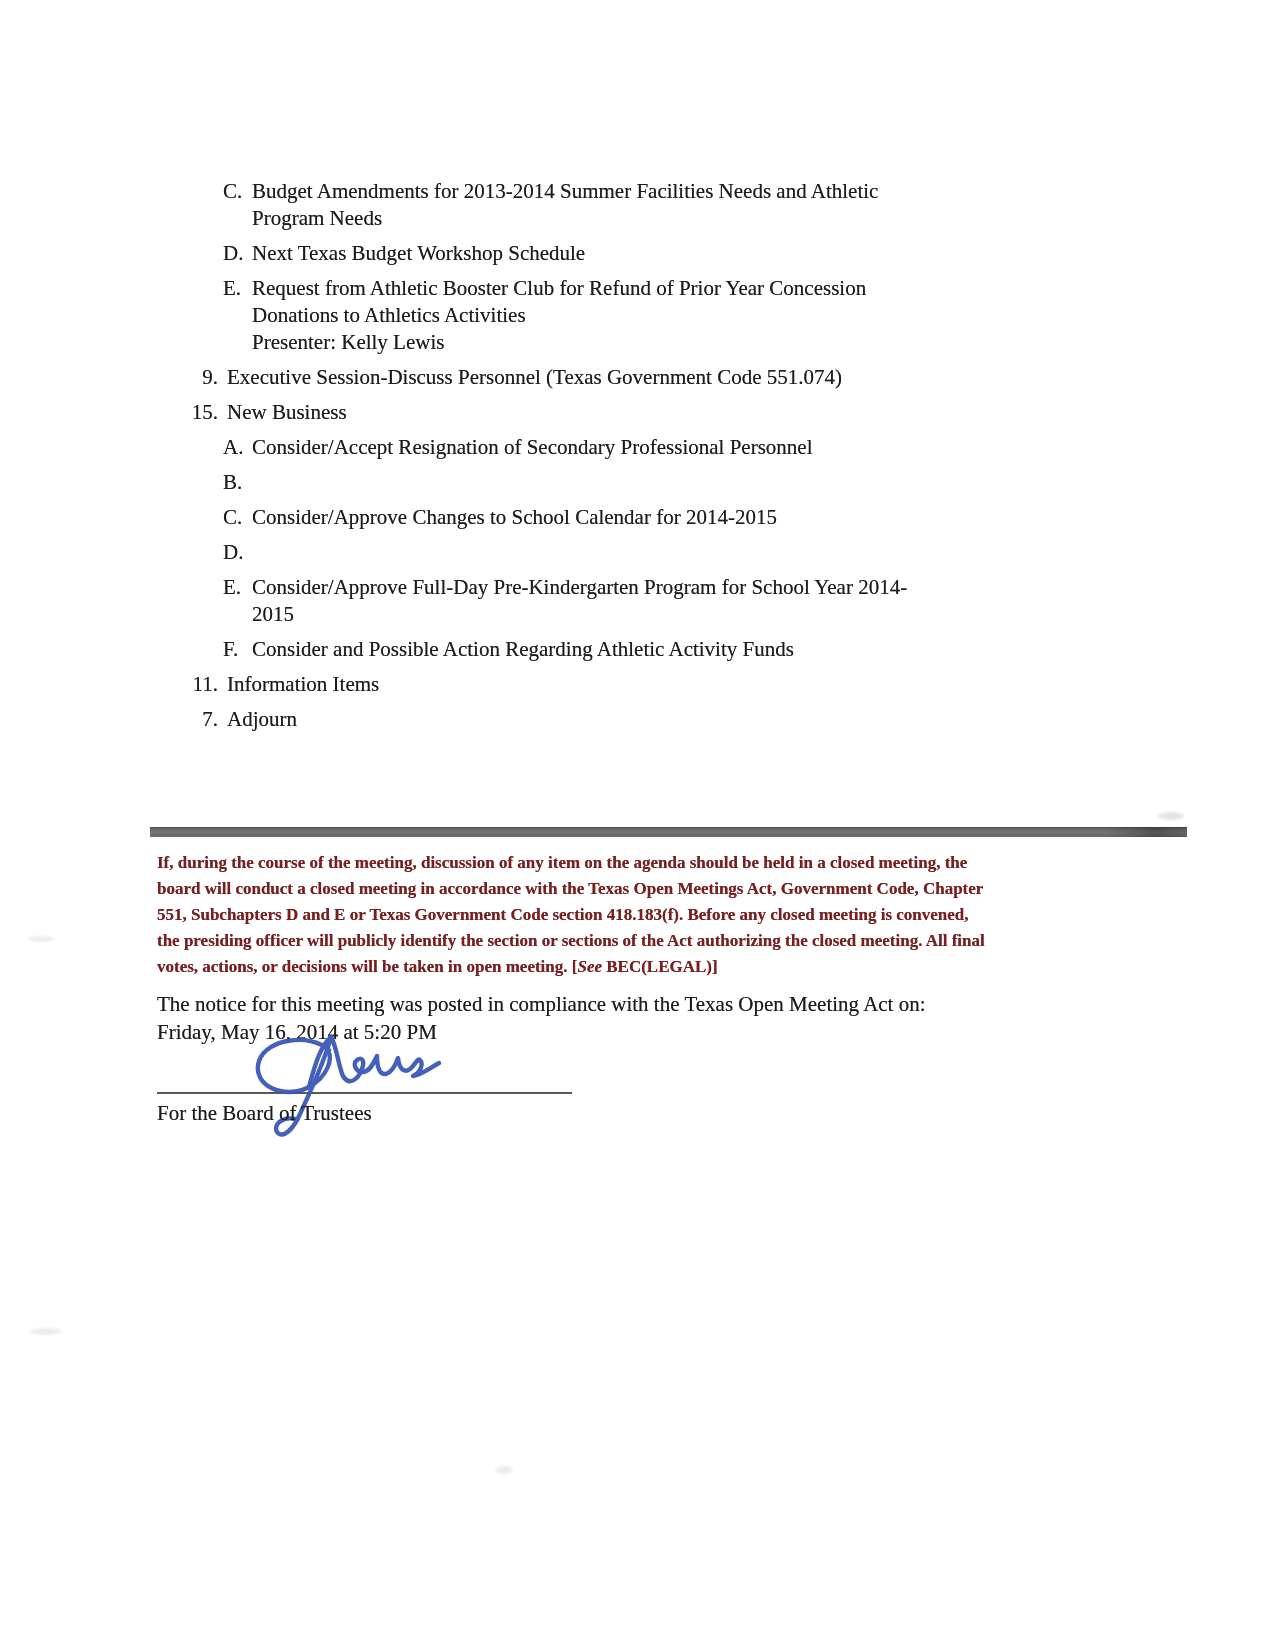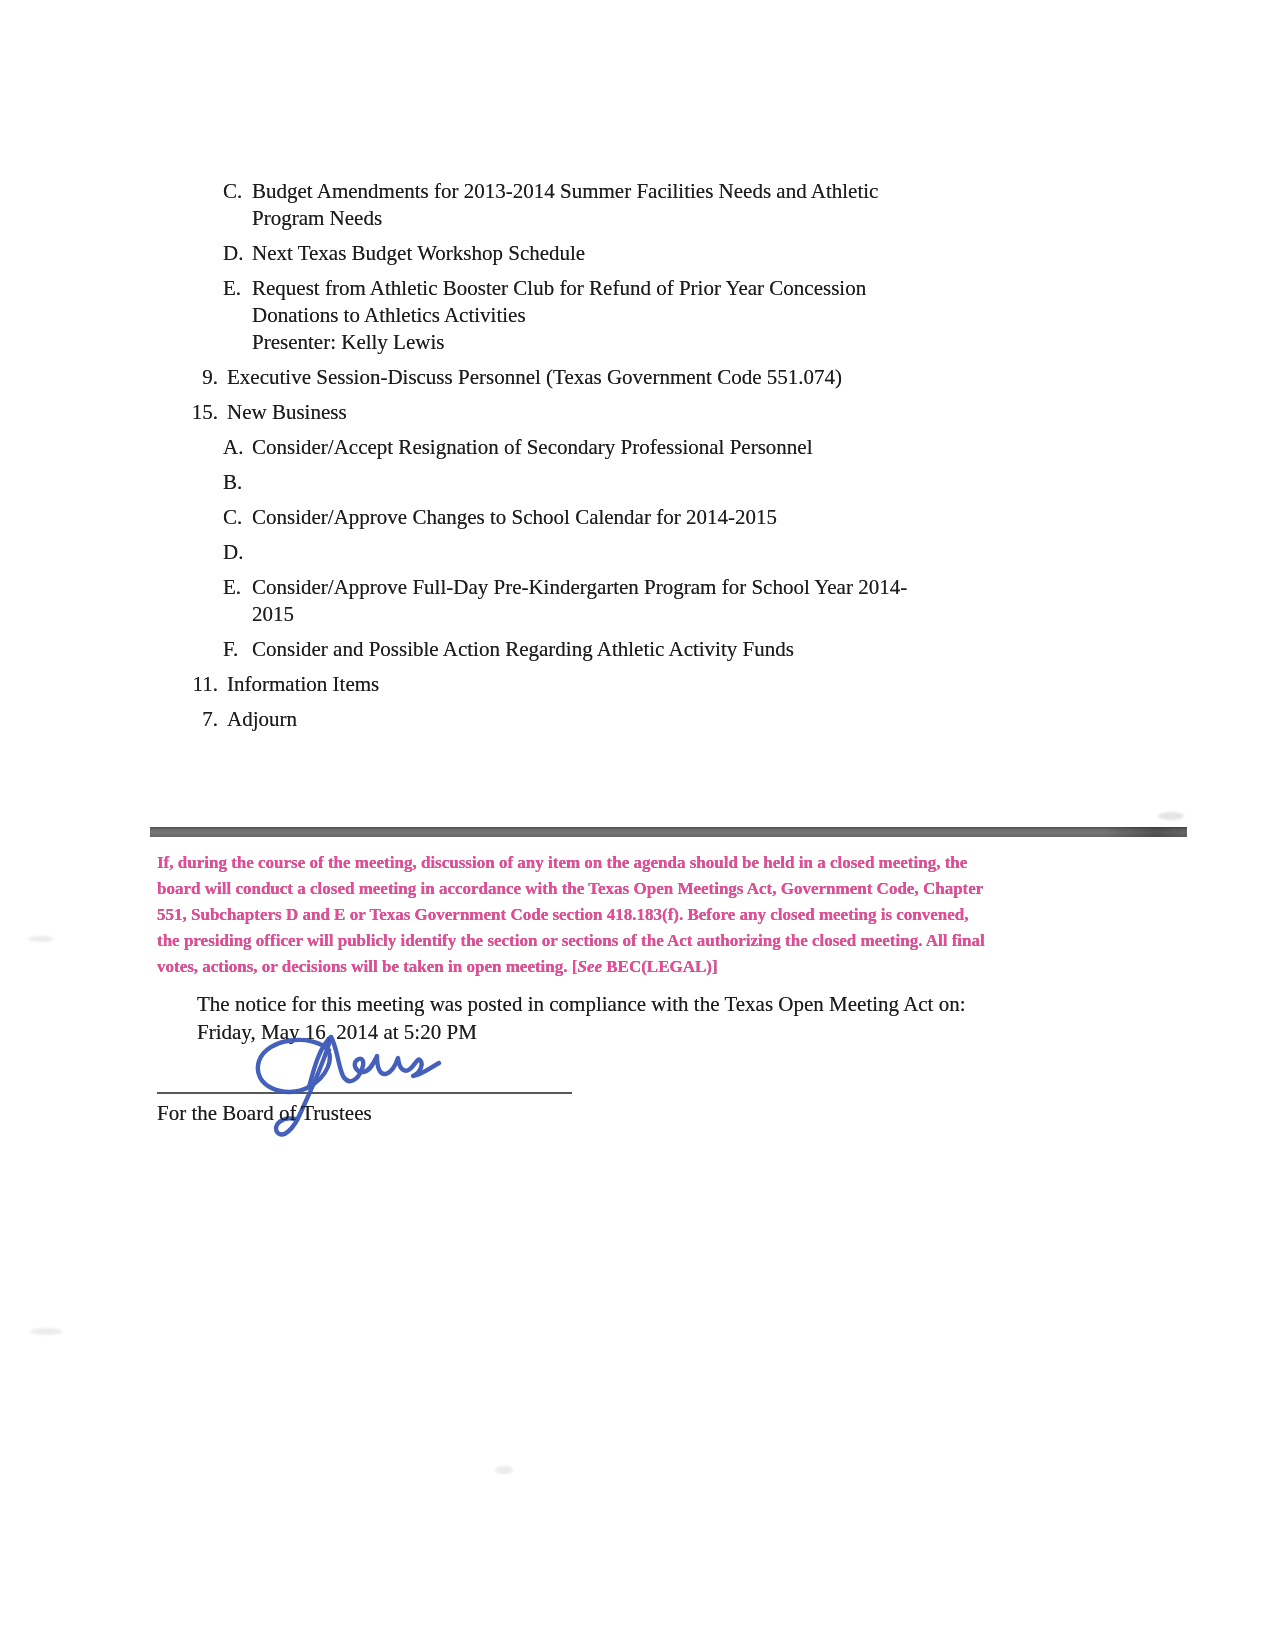--- a/index.html
+++ b/index.html
@@ -34,26 +34,26 @@
       linear-gradient(to bottom,#4f4f4f 0%,#6b6b6b 25%,#757575 55%,#686868 100%);
   }
   .sep-smudge{
     position:absolute;left:1158px;top:812px;width:26px;height:8px;
     background:rgba(110,110,110,.18);border-radius:50%;filter:blur(1px);
   }
 
   
   .legal{
     position:absolute;left:157px;top:850px;
-    font-size:17px;line-height:26px;font-weight:bold;color:#ec4899;
+    font-size:17px;line-height:26px;font-weight:bold;color:#7f1d1d;
   }
   .legal i{font-weight:bold;margin-top:36px;}
 
   
-  .posting{position:absolute;left:157px;top:990px;font-size:21px;line-height:28px;margin-left:40px;}
+  .posting{position:absolute;left:157px;top:990px;font-size:21px;line-height:28px;}
 
   
   .sig-line{position:absolute;left:157px;top:1092px;width:415px;height:2px;background:#585858;}
   .board-label{position:absolute;left:157px;top:1100px;font-size:21px;line-height:26px;text-align:right;}
   .sig-svg{position:absolute;left:213px;top:996px;width:230px;height:150px;}
 
   
   .artifact{position:absolute;background:rgba(110,110,110,.13);border-radius:50%;filter:blur(1px);}
   .a1{left:28px;top:936px;width:26px;height:6px;}
   .a2{left:30px;top:1328px;width:32px;height:7px;}

